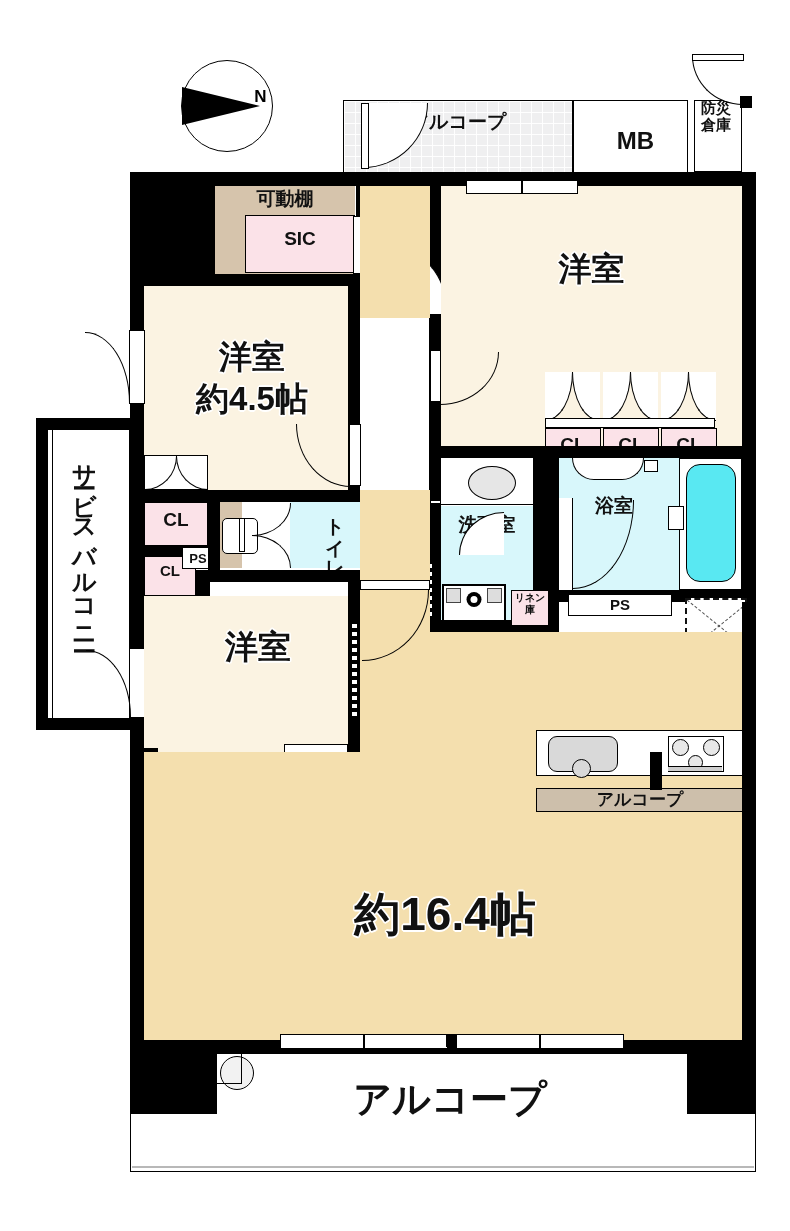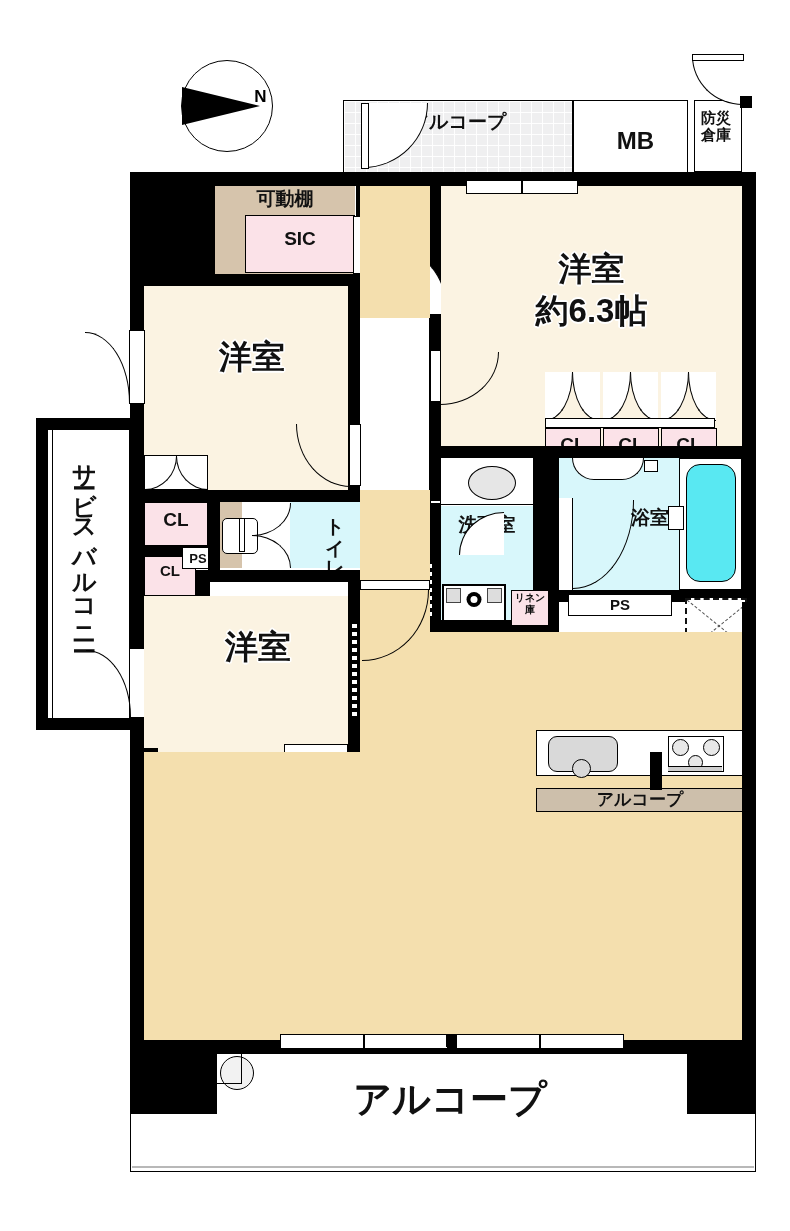--- a/index.html
+++ b/index.html
@@ -96,21 +96,21 @@
   <div class="abs tile ol1" style="left:343px;top:100px;width:230px;height:140px;"></div>
   <div class="lbl sm" style="left:343px;top:112px;width:230px;">アルコープ</div>
 
   <div class="swing sw-br" style="left:363px;top:103px;width:64px;height:64px;"></div>
   <div class="leaf" style="left:361px;top:103px;width:6px;height:64px;"></div>
 
   <div class="abs white ol1" style="left:573px;top:100px;width:115px;height:92px;"></div>
   <div class="lbl mid" style="left:573px;top:128px;width:125px;">MB</div>
 
   <div class="abs white ol1" style="left:694px;top:100px;width:48px;height:72px;"></div>
-  <div class="lbl xs" style="left:694px;top:110px;width:44px;line-height:1.12;">防災
+  <div class="lbl xs" style="left:694px;top:100px;width:44px;line-height:1.12;">防災
 倉庫</div>
 
   <div class="swing sw-bl" style="left:692px;top:56px;width:50px;height:48px;"></div>
   <div class="leaf" style="left:692px;top:54px;width:50px;height:5px;"></div>
   <div class="abs wall" style="left:740px;top:96px;width:12px;height:12px;"></div>
 
   <div class="abs wall" style="left:130px;top:172px;width:120px;height:112px;"></div>
   <div class="abs wall" style="left:130px;top:172px;width:310px;height:14px;"></div>
 
   <div class="abs wall" style="left:130px;top:172px;width:14px;height:880px;"></div>
@@ -134,20 +134,21 @@
   <div class="abs cl ol1" style="left:245px;top:215px;width:110px;height:58px;"></div>
   <div class="lbl sm" style="left:245px;top:229px;width:110px;">SIC</div>
 
   <div class="leaf" style="left:353px;top:216px;width:8px;height:56px;"></div>
   <div class="swing sw-tl" style="left:362px;top:243px;width:32px;height:30px;border-color:#000;background:transparent;"></div>
 
   <div class="abs room" style="left:144px;top:284px;width:216px;height:206px;"></div>
   <div class="abs wall" style="left:144px;top:274px;width:216px;height:12px;"></div>
   <div class="abs wall" style="left:348px;top:274px;width:12px;height:216px;"></div>
   <div class="lbl big shadow" style="left:144px;top:340px;width:216px;">洋室</div>
+  <div class="lbl big shadow" style="left:144px;top:382px;width:216px;">約4.5帖</div>
 
   <div class="abs white ol1" style="left:129px;top:330px;width:16px;height:74px;"></div>
   <div class="swing sw-tr" style="left:85px;top:332px;width:44px;height:70px;border-color:#000;background:transparent;"></div>
 
   <div class="abs white ol1" style="left:349px;top:424px;width:12px;height:62px;"></div>
   <div class="swing sw-bl" style="left:296px;top:424px;width:54px;height:62px;border-color:#000;background:transparent;"></div>
 
   <div class="abs white ol1" style="left:144px;top:455px;width:64px;height:35px;"></div>
   <div class="swing sw-br" style="left:145px;top:456px;width:31px;height:33px;border-color:#000;background:transparent;"></div>
   <div class="swing sw-bl" style="left:176px;top:456px;width:31px;height:33px;border-color:#000;background:transparent;"></div>
@@ -195,21 +196,20 @@
   <div class="lbl big shadow" style="left:150px;top:630px;width:216px;">洋室</div>
 
   <div class="abs hatch-v" style="left:352px;top:620px;width:5px;height:96px;"></div>
 
   <div class="abs hatch-h" style="left:156px;top:752px;width:128px;height:7px;"></div>
   <div class="abs wall" style="left:144px;top:748px;width:14px;height:10px;"></div>
   <div class="abs white ol1" style="left:284px;top:744px;width:64px;height:12px;"></div>
 
   <div class="abs room" style="left:441px;top:186px;width:301px;height:260px;"></div>
   <div class="lbl big shadow" style="left:441px;top:252px;width:301px;">洋室</div>
-  <div class="lbl big shadow" style="left:441px;top:294px;width:301px;">約6.3帖</div>
 
   <div class="sash" style="left:466px;top:180px;width:110px;height:12px;">
     <div class="div" style="left:54px;"></div>
   </div>
 
   <div class="abs wall" style="left:429px;top:314px;width:12px;height:132px;"></div>
   <div class="abs white ol1" style="left:430px;top:350px;width:11px;height:52px;"></div>
   <div class="swing sw-br" style="left:440px;top:352px;width:58px;height:52px;border-color:#000;background:transparent;"></div>
 
   <div class="abs wall" style="left:537px;top:446px;width:218px;height:12px;"></div>
@@ -246,21 +246,21 @@
     <div class="c" style="right:2px;bottom:2px;"></div>
   </div>
 
   <div class="abs white ol1" style="left:430px;top:500px;width:11px;height:4px;"></div>
   <div class="swing sw-tl" style="left:459px;top:512px;width:44px;height:42px;border-color:#000;background:#fff;"></div>
   <div class="abs hatch-v" style="left:427px;top:560px;width:5px;height:84px;"></div>
   <div class="abs wall" style="left:429px;top:620px;width:118px;height:12px;"></div>
   <div class="abs wall" style="left:533px;top:458px;width:14px;height:174px;"></div>
 
   <div class="abs wet" style="left:559px;top:458px;width:120px;height:132px;"></div>
-  <div class="lbl sm" style="left:559px;top:508px;width:110px;padding-left:36px;">浴室</div>
+  <div class="lbl sm" style="left:559px;top:496px;width:110px;">浴室</div>
   <div class="abs wall" style="left:547px;top:446px;width:12px;height:186px;"></div>
   <div class="abs wall" style="left:547px;top:446px;width:195px;height:12px;"></div>
 
   <div class="abs" style="left:572px;top:458px;width:72px;height:22px;border:1.4px solid #000;border-top:none;border-radius:0 0 40px 40px;background:#fff;"></div>
   <div class="abs" style="left:644px;top:460px;width:14px;height:12px;border:1.4px solid #000;background:#fff;"></div>
 
   <div class="abs white" style="left:559px;top:498px;width:14px;height:92px;border-right:1.4px solid #000;"></div>
   <div class="swing sw-br" style="left:573px;top:500px;width:60px;height:88px;border-color:#000;background:transparent;"></div>
 
   <div class="abs white ol1" style="left:679px;top:458px;width:63px;height:132px;"></div>
@@ -274,20 +274,21 @@
 
   <div class="abs white ol1" style="left:568px;top:594px;width:104px;height:22px;"></div>
   <div class="lbl" style="left:568px;top:597px;width:104px;font-size:15px;font-weight:700;">PS</div>
 
   <div class="void" style="left:685px;top:598px;width:58px;height:52px;overflow:hidden;"></div>
 
   <div class="abs ldk" style="left:144px;top:752px;width:598px;height:300px;"></div>
   <div class="abs ldk" style="left:360px;top:632px;width:382px;height:126px;"></div>
   <div class="abs ldk" style="left:360px;top:490px;width:70px;height:150px;"></div>
   <div class="abs ldk" style="left:360px;top:186px;width:70px;height:132px;"></div>
+  <div class="lbl big shadow" style="left:280px;top:890px;width:330px;font-size:46px;">約16.4帖</div>
 
   <div class="abs white ol1" style="left:360px;top:580px;width:70px;height:10px;"></div>
   <div class="swing sw-br" style="left:362px;top:590px;width:66px;height:70px;border-color:#000;background:transparent;"></div>
 
   <div class="abs white ol1" style="left:536px;top:730px;width:208px;height:46px;"></div>
   <div class="sink" style="left:548px;top:736px;width:68px;height:34px;"></div>
   <div class="sinkhole" style="left:572px;top:759px;"></div>
   <div class="stove" style="left:668px;top:736px;width:54px;height:34px;"></div>
   <div class="burner" style="left:672px;top:739px;width:15px;height:15px;"></div>
   <div class="burner" style="left:703px;top:739px;width:15px;height:15px;"></div>

